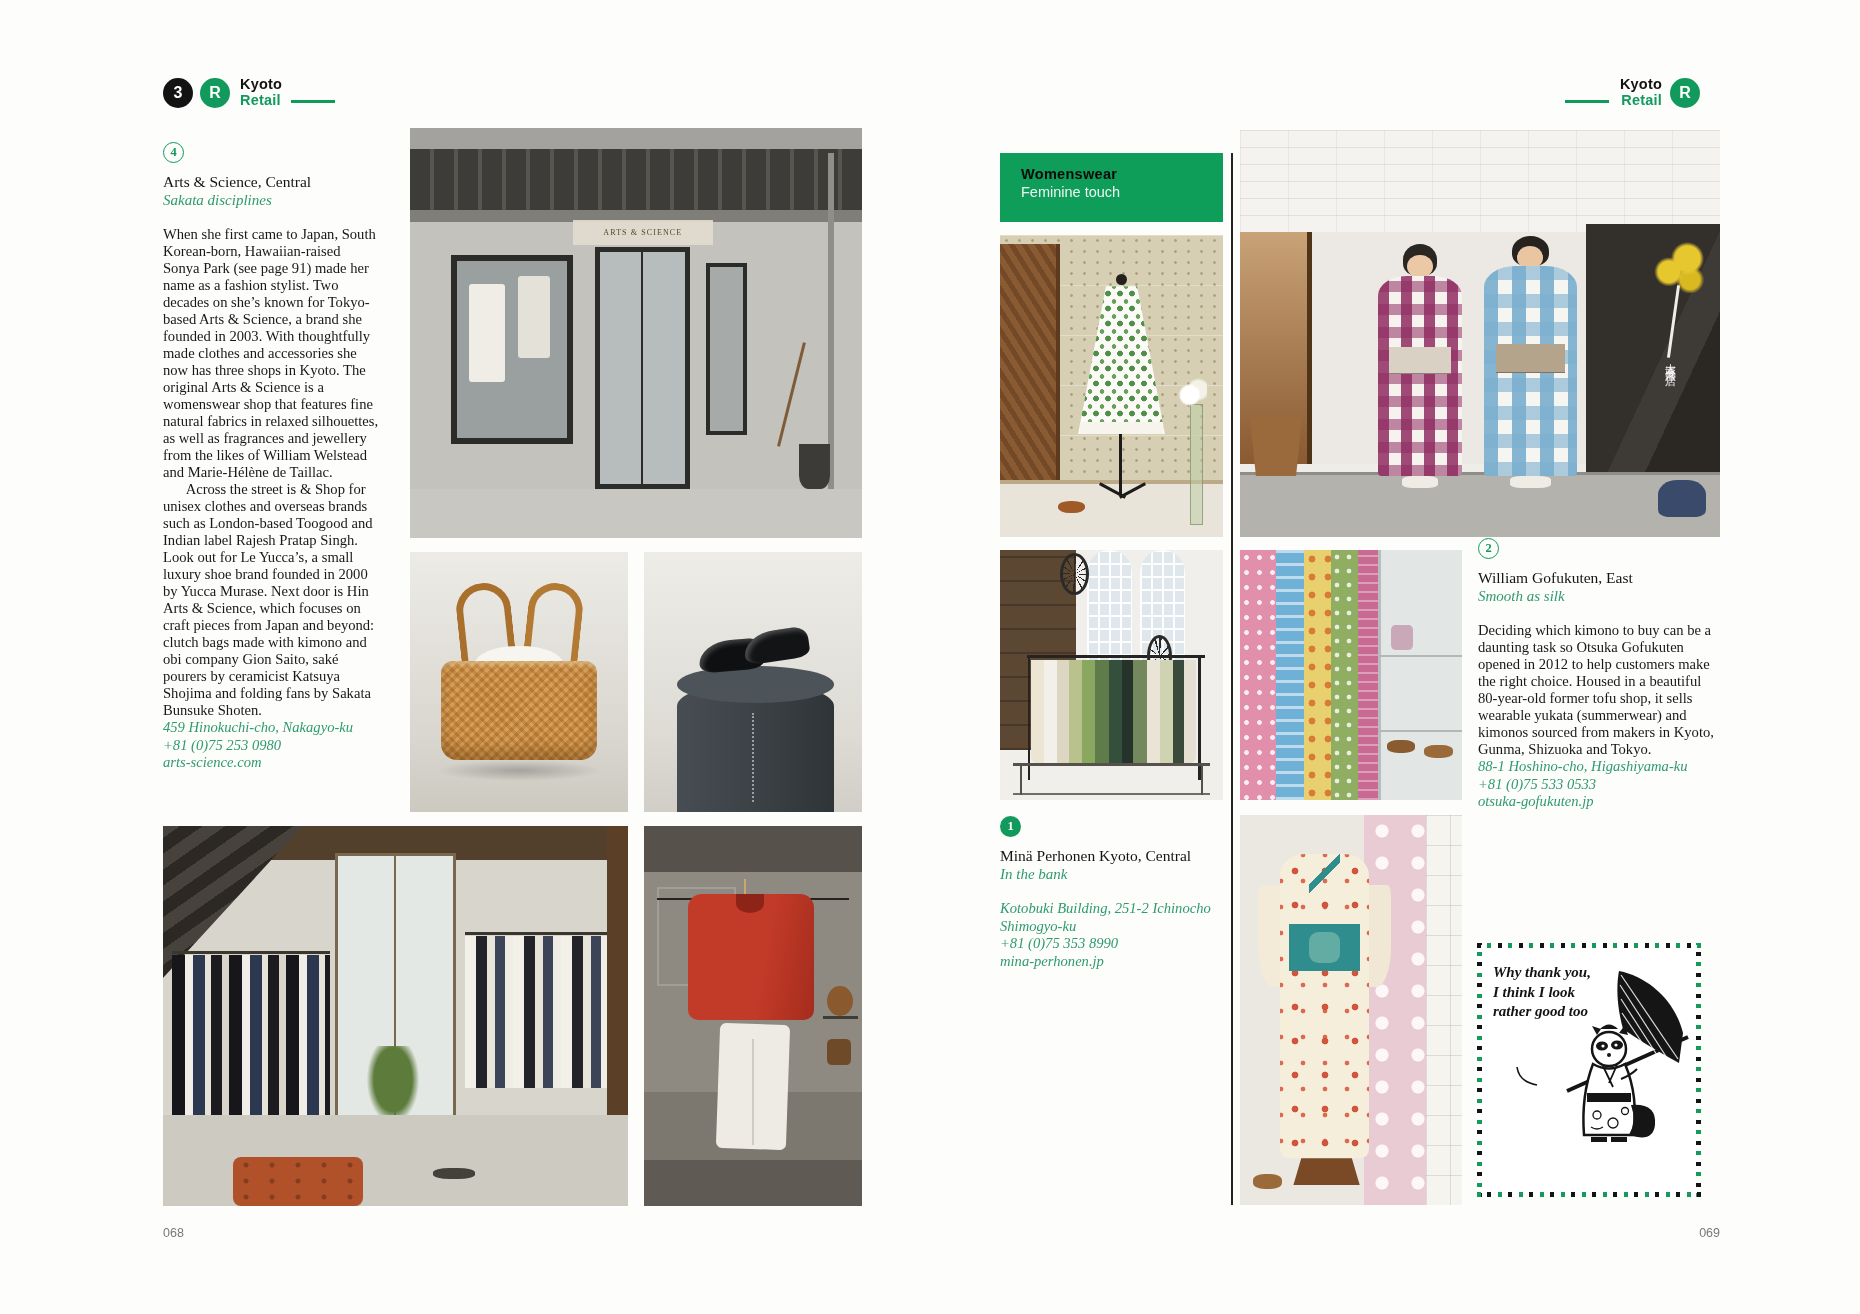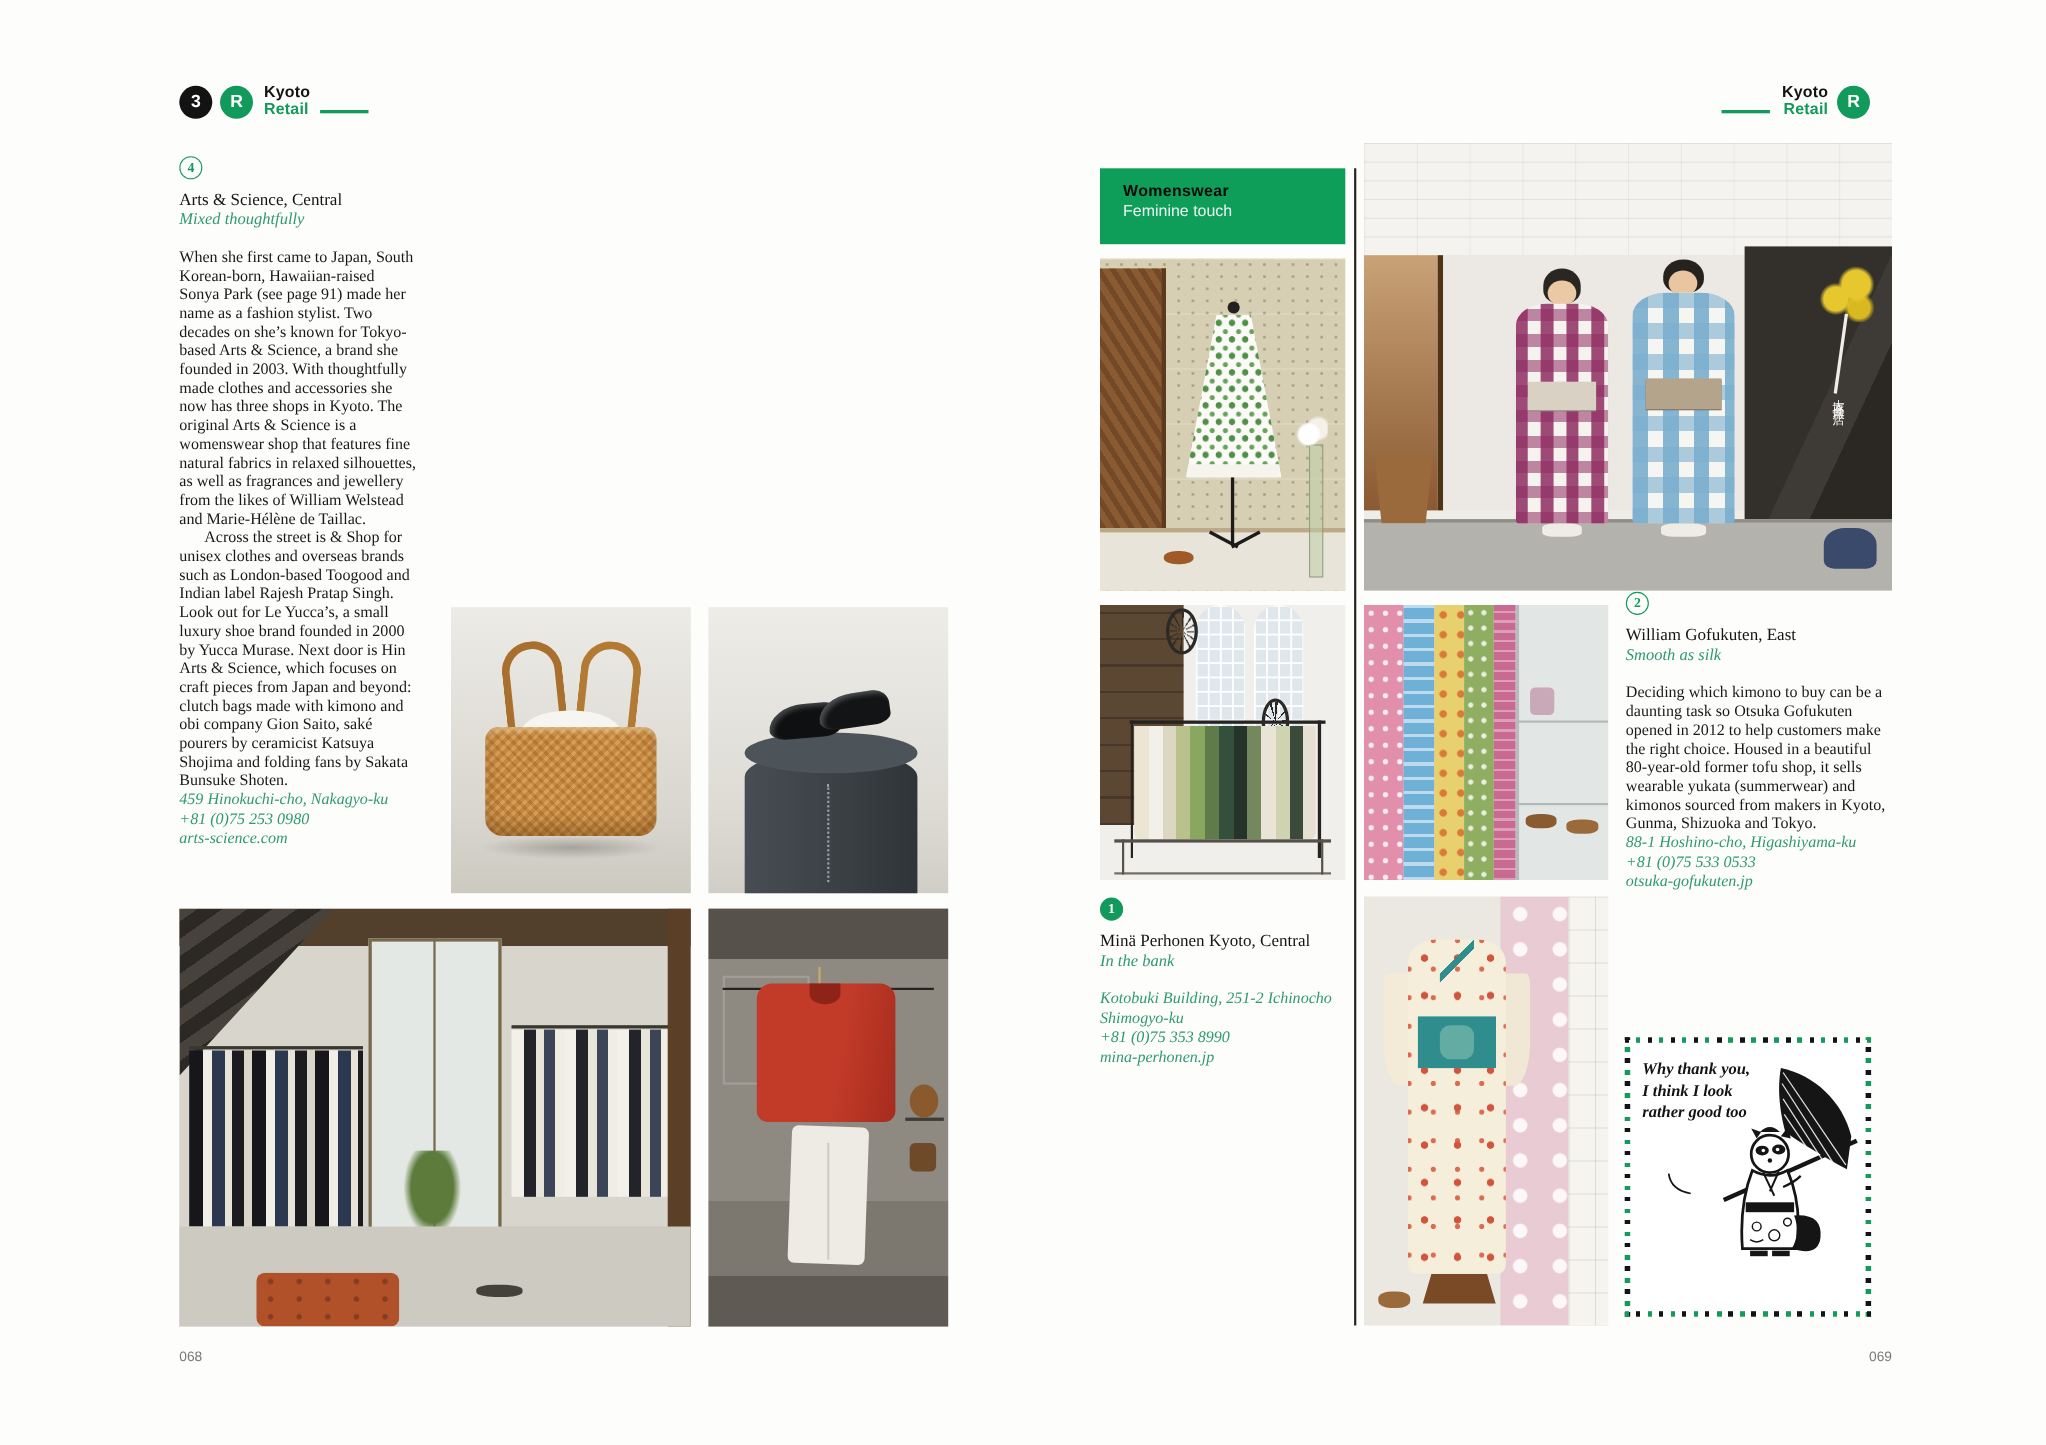--- a/index.html
+++ b/index.html
@@ -61,28 +61,46 @@
   <div class="hdr-badge" style="left:200px;top:78px;background:#12995c">R</div>
   <div class="hdr-text" style="left:240px;top:77px">
     <div>Kyoto</div>
     <div class="green">Retail</div>
   </div>
   <div class="hdr-line" style="left:291px;top:100px;width:44px"></div>
 
   <div class="col body-text" style="left:163px;top:142px;width:217px">
     <div class="badge outline">4</div>
     <h2 class="shop-title">Arts &amp; Science, Central</h2>
-    <div class="shop-sub">Mixed thoughtfully</div>
+    <div class="shop-sub">Sakata disciplines</div>
     <p>When she first came to Japan, South Korean-born, Hawaiian-raised Sonya Park (see page 91) made her name as a fashion stylist. Two decades on she’s known for Tokyo-based Arts &amp; Science, a brand she founded in 2003. With thoughtfully made clothes and accessories she now has three shops in Kyoto. The original Arts &amp; Science is a womenswear shop that features fine natural fabrics in relaxed silhouettes, as well as fragrances and jewellery from the likes of William Welstead and Marie-Hélène de Taillac.</p>
     <p class="indent">Across the street is &amp; Shop for unisex clothes and overseas brands such as London-based Toogood and Indian label Rajesh Pratap Singh. Look out for Le Yucca’s, a small luxury shoe brand founded in 2000 by Yucca Murase. Next door is Hin Arts &amp; Science, which focuses on craft pieces from Japan and beyond: clutch bags made with kimono and obi company Gion Saito, saké pourers by ceramicist Katsuya Shojima and folding fans by Sakata Bunsuke Shoten.</p>
     <div class="contact">459 Hinokuchi-cho, Nakagyo-ku</div>
     <div class="contact">+81 (0)75 253 0980</div>
     <div class="contact">arts-science.com</div>
   </div>
 
+  <div class="photo" style="left:410px;top:128px;width:452px;height:410px;background:#c3c2bd">
+    <div class="abs" style="left:0;top:0;width:100%;height:6%;background:#a3a29e"></div>
+    <div class="abs" style="left:0;top:5%;width:100%;height:15%;background:#45433f repeating-linear-gradient(90deg,#3e3c38 0 20px,#575550 20px 24px)"></div>
+    <div class="abs" style="left:0;top:20%;width:100%;height:3%;background:#807e78"></div>
+    <div class="abs" style="left:9%;top:31%;width:27%;height:46%;background:#9aa09f;border:6px solid #2b2b29;box-sizing:border-box"></div>
+    <div class="abs" style="left:13%;top:38%;width:8%;height:24%;background:#efede6;border-radius:3px"></div>
+    <div class="abs" style="left:24%;top:36%;width:7%;height:20%;background:#e4e1d8;border-radius:3px"></div>
+    <div class="abs sign" style="left:36%;top:22.5%;width:31%;height:6%">
+      <span>ARTS &amp; SCIENCE</span>
+    </div>
+    <div class="abs" style="left:41%;top:29%;width:21%;height:59%;background:#b7bcbc;border:5px solid #2b2b29;box-sizing:border-box"></div>
+    <div class="abs" style="left:51.2%;top:29%;width:2px;height:59%;background:#2b2b29"></div>
+    <div class="abs" style="left:65.5%;top:33%;width:9%;height:42%;background:#a6abaa;border:4px solid #2b2b29;box-sizing:border-box"></div>
+    <div class="abs" style="left:92.5%;top:6%;width:6px;height:82%;background:#8f8e89"></div>
+    <div class="abs" style="left:0;top:88%;width:100%;height:12%;background:#c9c7c1"></div>
+    <div class="abs" style="left:84%;top:52%;width:3px;height:26%;background:#7d5c38;transform:rotate(14deg)"></div>
+    <div class="abs" style="left:86%;top:77%;width:7%;height:11%;background:#3c3b37;border-radius:0 0 30% 30%"></div>
+  </div>
 
   <div class="photo" style="left:410px;top:552px;width:218px;height:260px;background:linear-gradient(180deg,#edebe6,#d9d6cf 72%,#ccc9c1)">
     <div class="abs" style="left:12%;top:80%;width:76%;height:8%;background:radial-gradient(ellipse,rgba(0,0,0,.22),transparent 70%)"></div>
     <div class="abs" style="left:22%;top:12%;width:25%;height:34%;border:7px solid #a96f2c;border-bottom:none;border-radius:130px 130px 0 0;transform:rotate(-6deg);box-sizing:border-box"></div>
     <div class="abs" style="left:53%;top:12%;width:25%;height:34%;border:7px solid #b37a33;border-bottom:none;border-radius:130px 130px 0 0;transform:rotate(6deg);box-sizing:border-box"></div>
     <div class="abs" style="left:30%;top:36%;width:40%;height:14%;background:#f7f5ef;border-radius:50%"></div>
     <div class="abs" style="left:14%;top:42%;width:72%;height:38%;background-color:#c8883d;background-image:repeating-linear-gradient(45deg,rgba(90,50,10,.18) 0 3px,transparent 3px 7px),repeating-linear-gradient(-45deg,rgba(255,230,180,.25) 0 3px,transparent 3px 7px);border-radius:12px 12px 16px 16px;box-shadow:inset 0 -10px 14px rgba(90,50,10,.35),inset 0 4px 4px rgba(255,240,200,.4)"></div>
   </div>
 
   <div class="photo" style="left:644px;top:552px;width:218px;height:260px;background:linear-gradient(180deg,#edece7,#dddbd4 70%,#d0cec7)">

